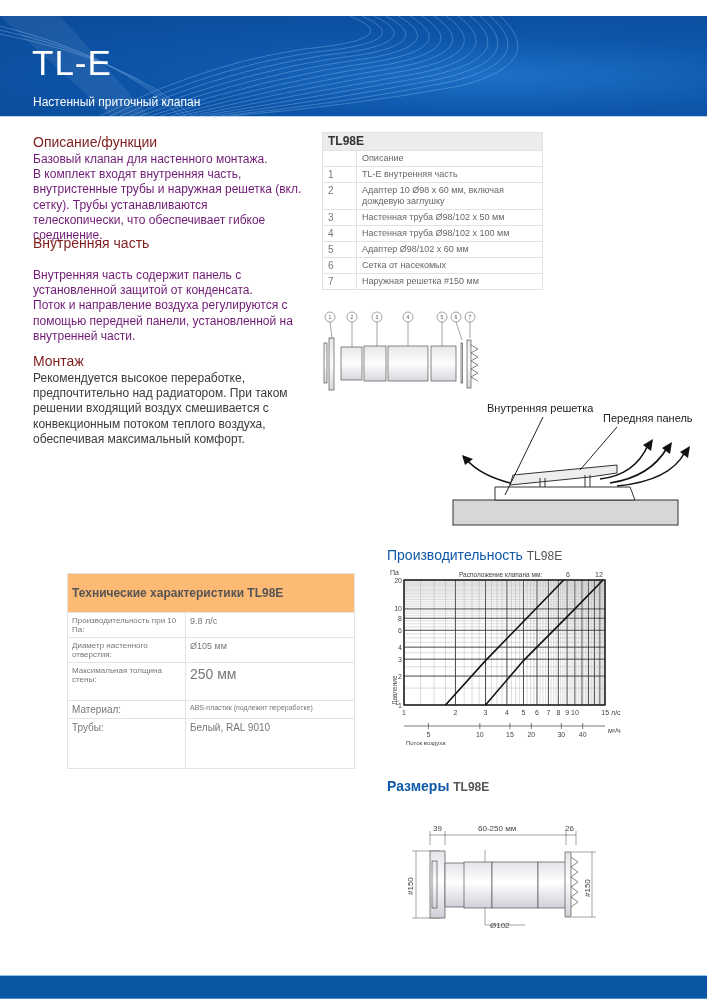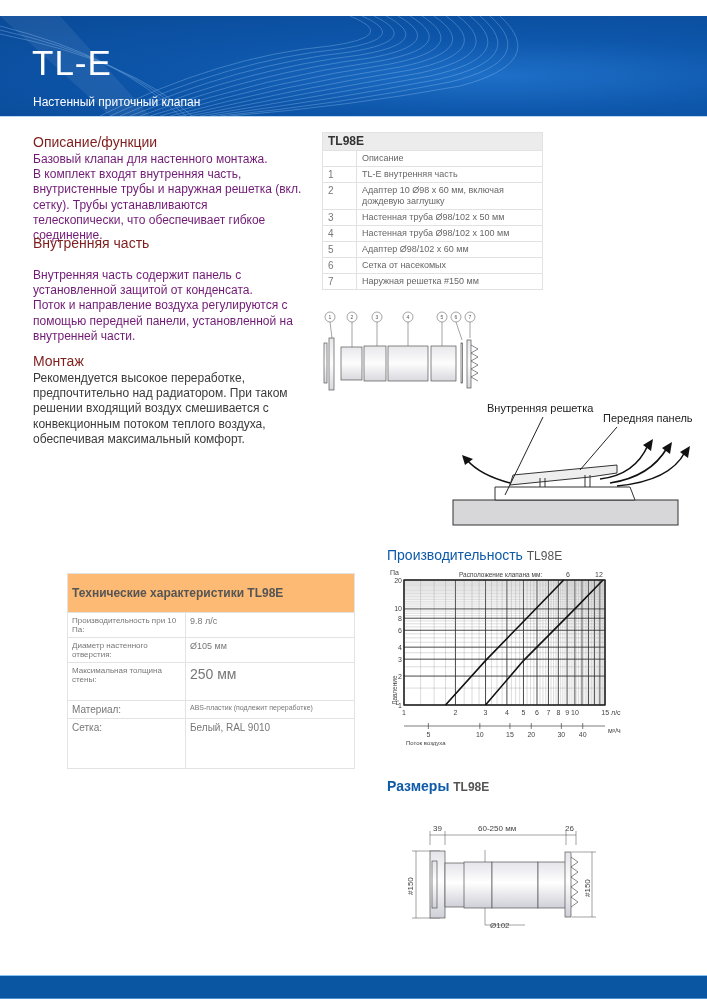--- a/index.html
+++ b/index.html
@@ -221,21 +221,21 @@
       </tr>
   <tr style="height:38px;">
         <td class="label">Максимальная толщина стены:</td>
         <td class="val" style="font-size:14px;margin-top:40px;">250 мм</td>
       </tr>
   <tr style="height:17px;margin-top:28px;">
         <td class="label" style="font-size:10px;">Материал:</td>
         <td class="val" style="font-size:7px;">ABS-пластик (подлежит переработке)</td>
       </tr>
   <tr style="height:50px;">
-        <td class="label" style="font-size:10px;">Сетка:</td>
+        <td class="label" style="font-size:10px;">Трубы:</td>
         <td class="val" style="font-size:10px;">Белый, RAL 9010</td>
       </tr>
 </tbody>
   </table>
 
 <div class="chart-title">
   <span>Производительность</span>
   <span class="model">TL98E</span>
 </div>
 

